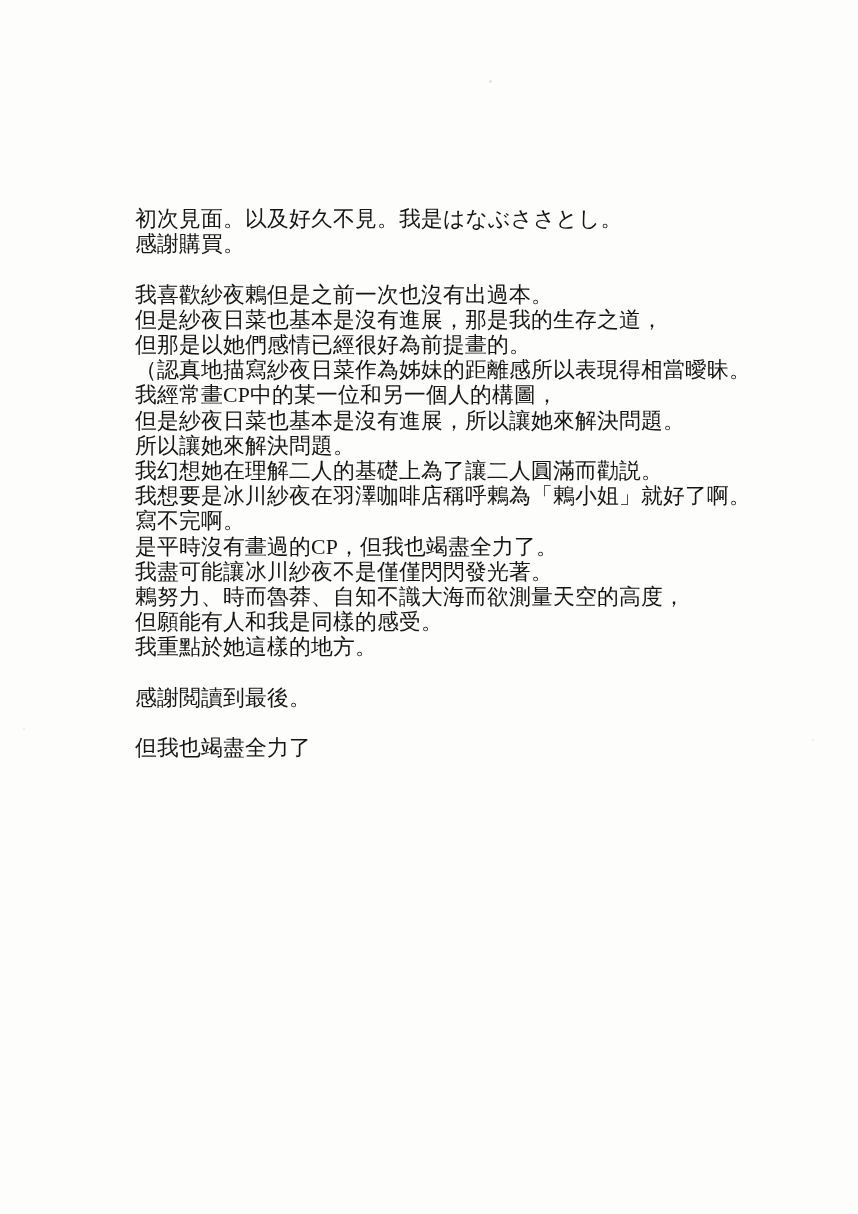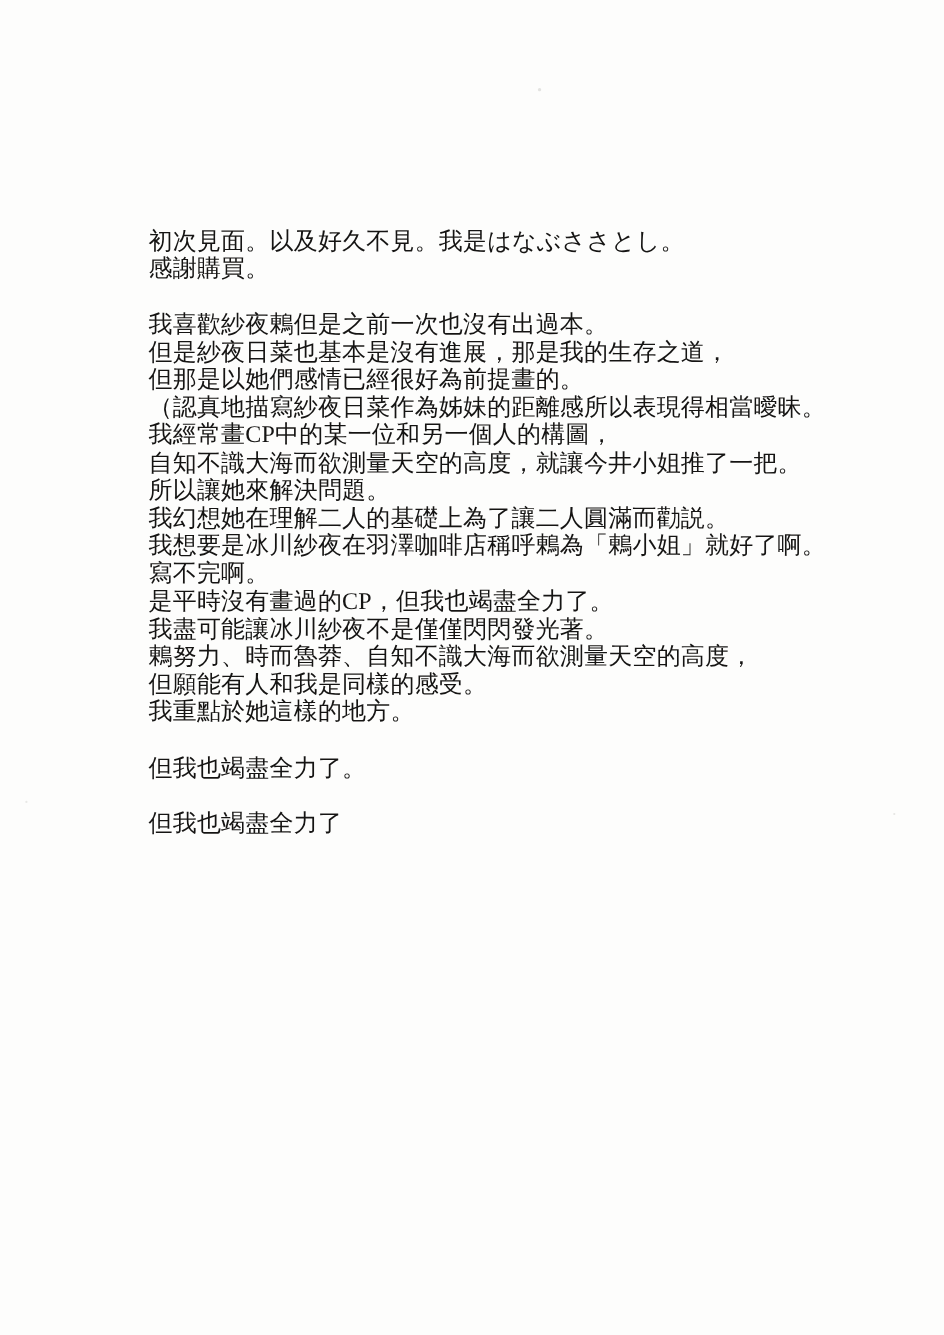--- a/index.html
+++ b/index.html
@@ -56,28 +56,28 @@
 
   <div class="text-block">
     <div class="line">初次見面。以及好久不見。我是はなぶささとし。</div>
     <div class="line">感謝購買。</div>
     <div class="line"></div>
     <div class="line">我喜歡紗夜鶇但是之前一次也沒有出過本。</div>
     <div class="line">但是紗夜日菜也基本是沒有進展，那是我的生存之道，</div>
     <div class="line">但那是以她們感情已經很好為前提畫的。</div>
     <div class="line">（認真地描寫紗夜日菜作為姊妹的距離感所以表現得相當曖昧。</div>
     <div class="line">我經常畫CP中的某一位和另一個人的構圖，</div>
-    <div class="line">自知不識大海而欲測量天空的高度，就讓今井小姐推了一把。</div>
+    <div class="line">但是紗夜日菜也基本是沒有進展，所以讓她來解決問題。</div>
     <div class="line">所以讓她來解決問題。</div>
     <div class="line">我幻想她在理解二人的基礎上為了讓二人圓滿而勸説。</div>
     <div class="line">我想要是冰川紗夜在羽澤咖啡店稱呼鶇為「鶇小姐」就好了啊。</div>
     <div class="line">寫不完啊。</div>
     <div class="line">是平時沒有畫過的CP，但我也竭盡全力了。</div>
     <div class="line">我盡可能讓冰川紗夜不是僅僅閃閃發光著。</div>
     <div class="line">鶇努力、時而魯莽、自知不識大海而欲測量天空的高度，</div>
     <div class="line">但願能有人和我是同樣的感受。</div>
     <div class="line">我重點於她這樣的地方。</div>
     <div class="line"></div>
-    <div class="line">但我也竭盡全力了。</div>
+    <div class="line">感謝閲讀到最後。</div>
     <div class="line"></div>
     <div class="line">但我也竭盡全力了</div>
   </div>
 </div>
 
 </body></html>

